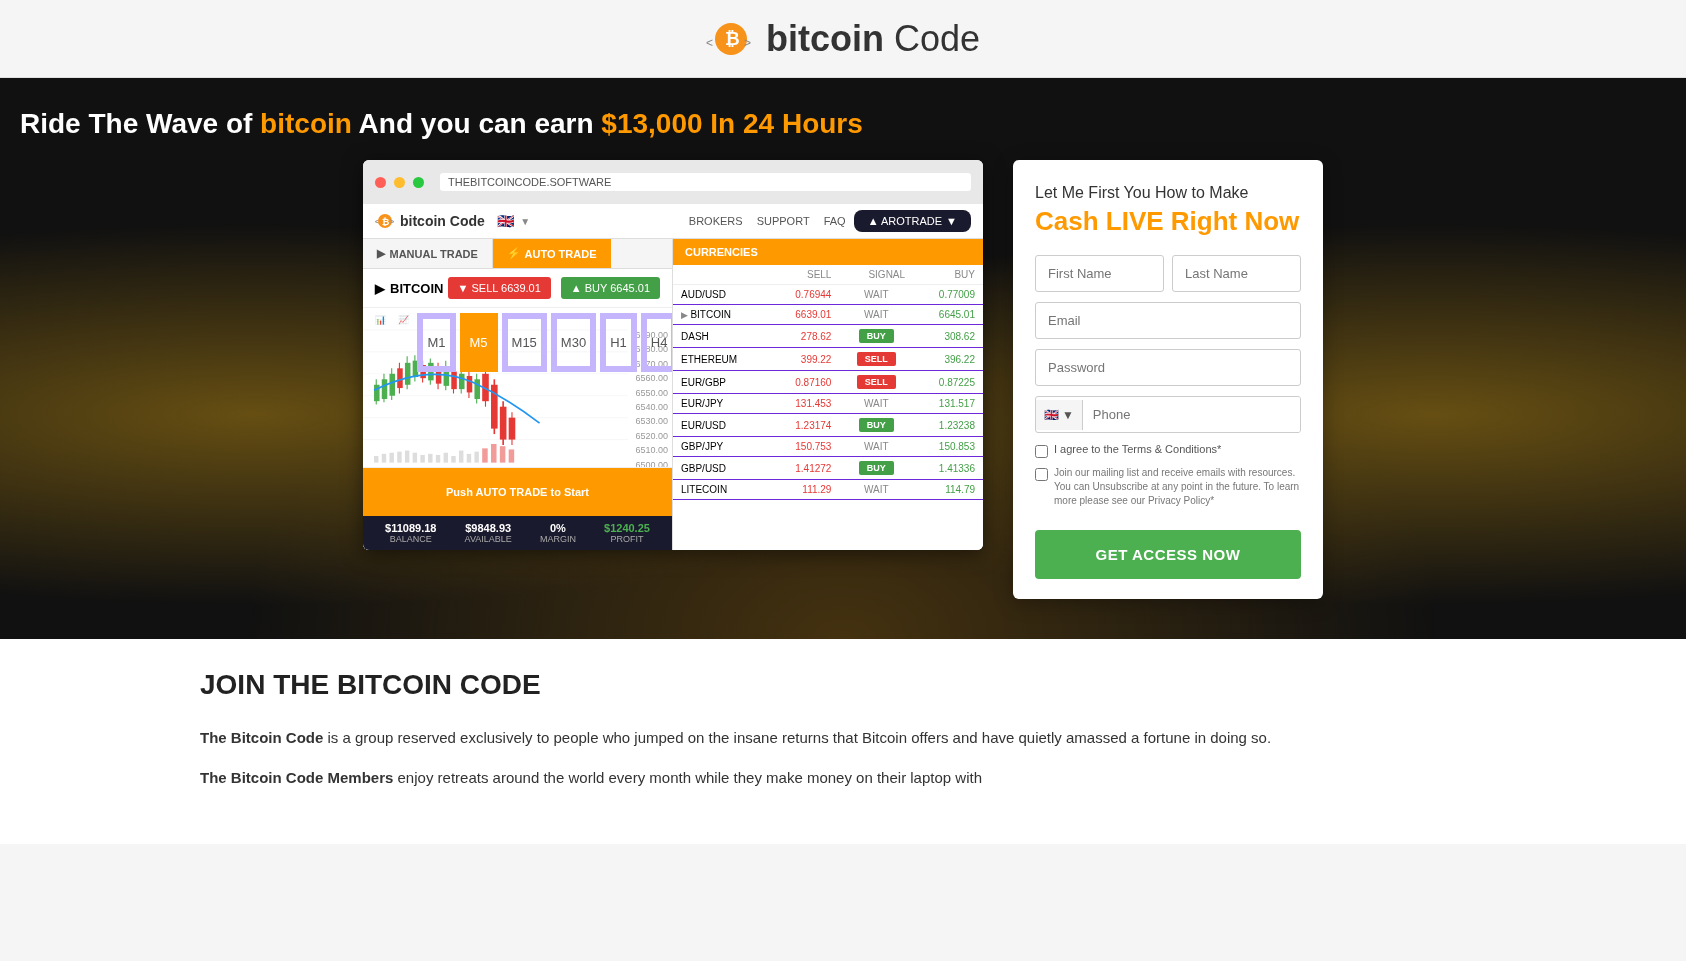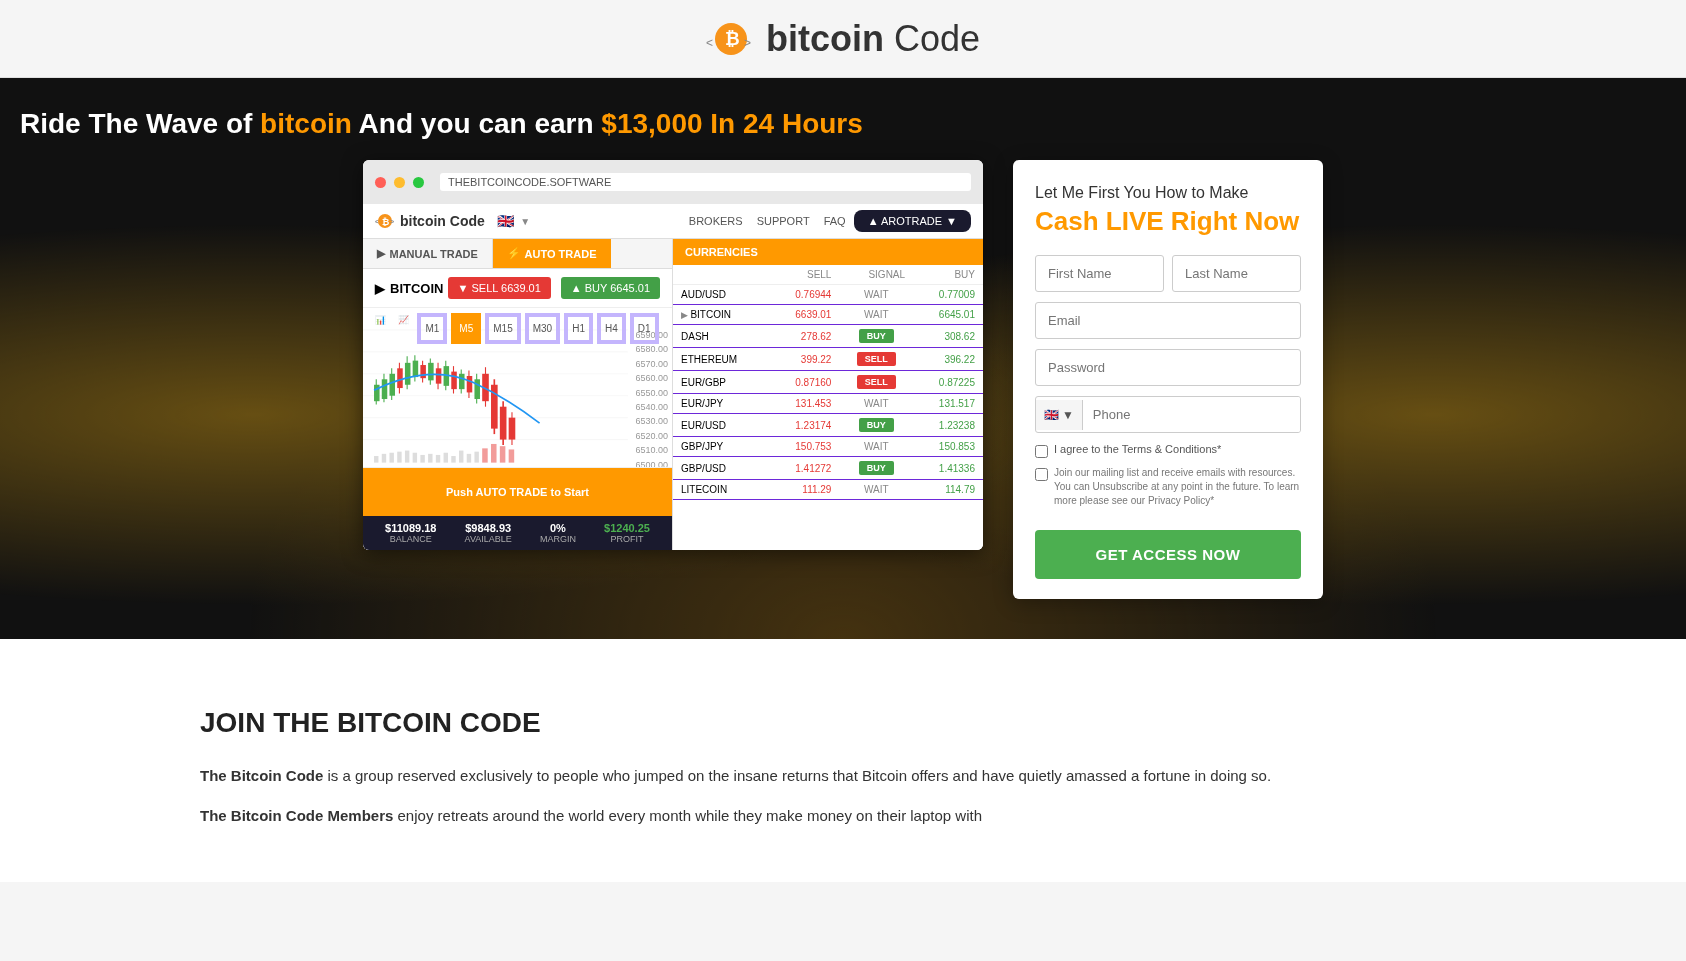--- a/index.html
+++ b/index.html
@@ -226,24 +226,24 @@
     }
     .chart-timeframe {
       position: absolute;
       top: 5px;
       left: 8px;
       display: flex;
       gap: 4px;
       z-index: 2;
     }
     .tf-btn {
-      font-size: 10px;
-      padding: 6px 4px;
+      font-size: 13px;
+      padding: 16px 4px;
       background: none;
-      border: 4px solid #c4b5fd;
+      border: 6px solid #c4b5fd;
       cursor: pointer;
       color: #555;
     }
     .tf-btn.active { background: #f90; color: #fff; border-color: #f90; }
     .chart-svg {
       width: 100%;
       height: 100%;
     }
     .chart-prices {
       position: absolute;
@@ -429,21 +429,21 @@
       font-weight: 700;
       border-radius: 4px;
       cursor: pointer;
       text-transform: uppercase;
       letter-spacing: 0.5px;
     }
 
     
     .content-section {
       background: #fff;
-      padding: 68px 200px 40px;
+      padding: 30px 200px 40px;
     }
     .content-heading {
       font-size: 28px;
       font-weight: 700;
       color: #222;
       margin-bottom: 24px;
       text-transform: uppercase;
     }
     .content-para {
       font-size: 15px;

